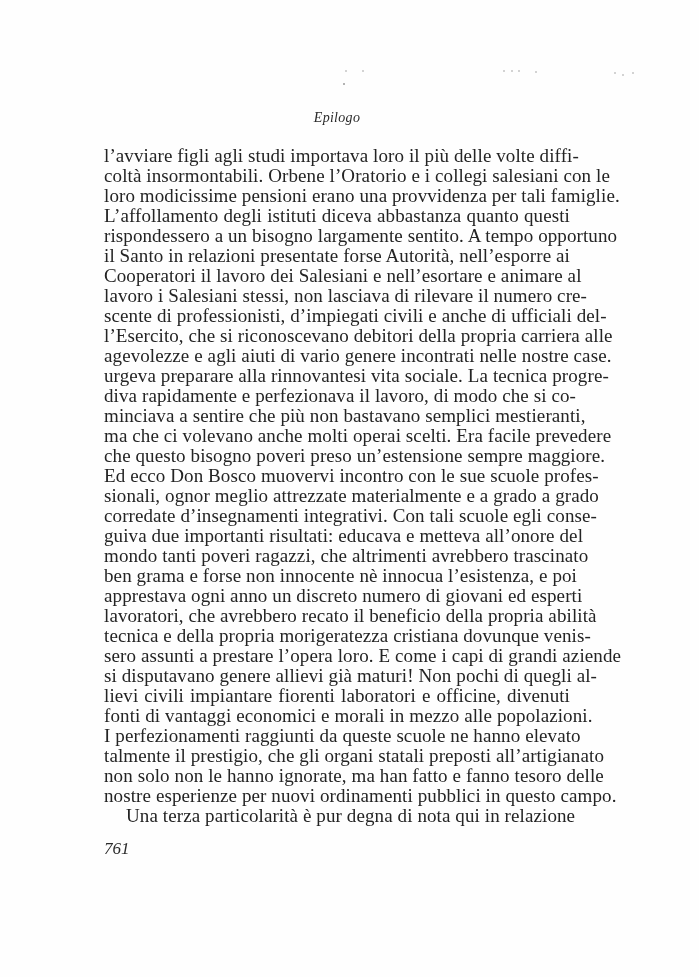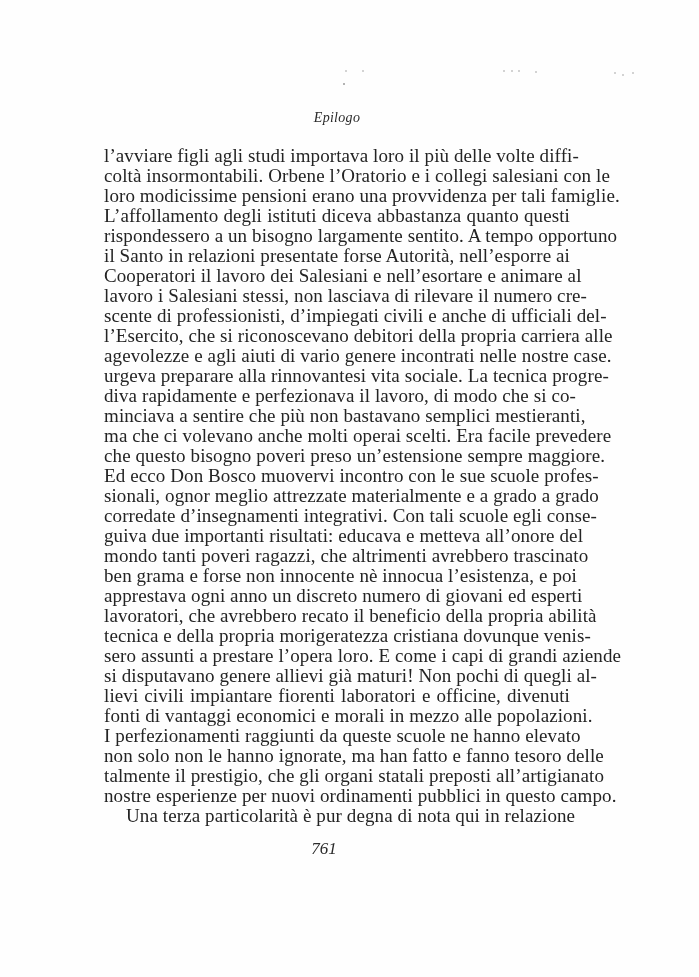--- a/index.html
+++ b/index.html
@@ -40,21 +40,21 @@
     height: 20px;
     text-align: justify;
     text-align-last: justify;
     letter-spacing: 0.1px;
     white-space: nowrap;
     overflow: visible;
   }
   .line.indent { text-indent: 22px; }
   .page-number {
     margin-top: 13px;
-    text-align: center;
+    text-align: left;
     padding-right: 26px;
     font-style: italic;
     font-size: 17px;
     line-height: 20px;
     color: #2b2b2b;
   }
   
   .speck {
     position: absolute;
     background: #c4c4c4;
@@ -120,22 +120,22 @@
       <div class="line">mondo tanti poveri ragazzi, che altrimenti avrebbero trascinato</div>
       <div class="line">ben grama e forse non innocente nè innocua l’esistenza, e poi</div>
       <div class="line">apprestava ogni anno un discreto numero di giovani ed esperti</div>
       <div class="line">lavoratori, che avrebbero recato il beneficio della propria abilità</div>
       <div class="line">tecnica e della propria morigeratezza cristiana dovunque venis-</div>
       <div class="line">sero assunti a prestare l’opera loro. E come i capi di grandi aziende</div>
       <div class="line">si disputavano genere allievi già maturi! Non pochi di quegli al-</div>
       <div class="line">lievi civili impiantare fiorenti laboratori e officine, divenuti</div>
       <div class="line">fonti di vantaggi economici e morali in mezzo alle popolazioni.</div>
       <div class="line">I perfezionamenti raggiunti da queste scuole ne hanno elevato</div>
+      <div class="line">talmente il prestigio, che gli organi statali preposti all’artigianato</div>
       <div class="line">non solo non le hanno ignorate, ma han fatto e fanno tesoro delle</div>
-      <div class="line">talmente il prestigio, che gli organi statali preposti all’artigianato</div>
       <div class="line">nostre esperienze per nuovi ordinamenti pubblici in questo campo.</div>
     </div>
 
     <div class="para">
       <div class="line indent">Una terza particolarità è pur degna di nota qui in relazione</div>
     </div>
 
     <div class="page-number">761</div>
 
   </div>

